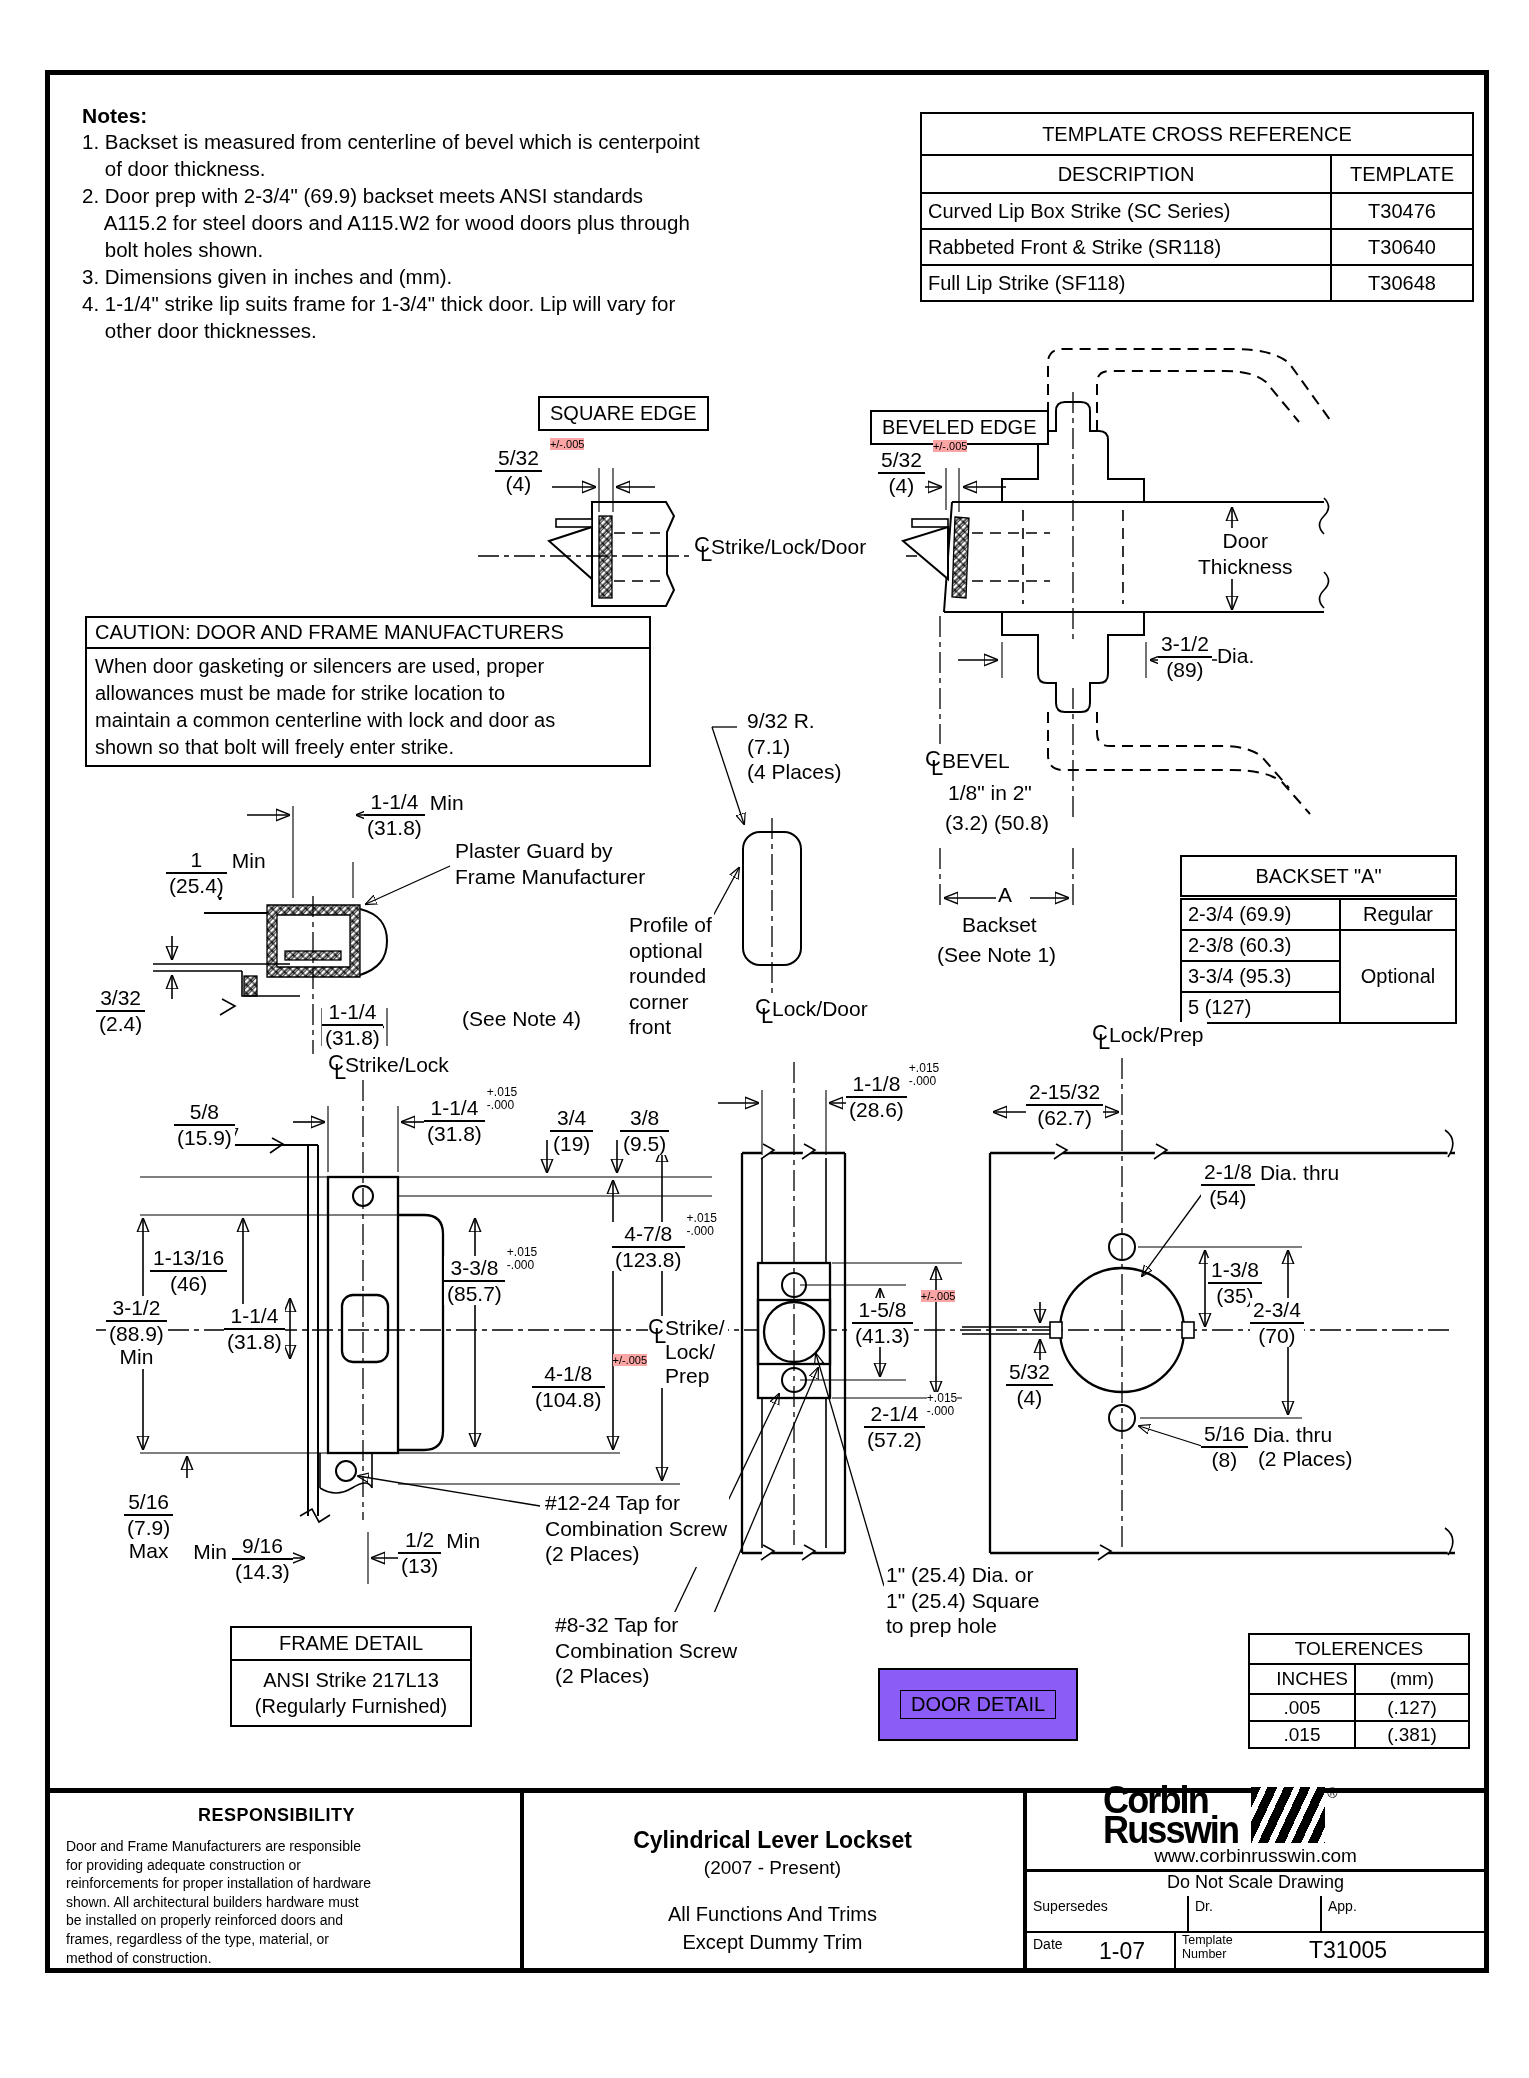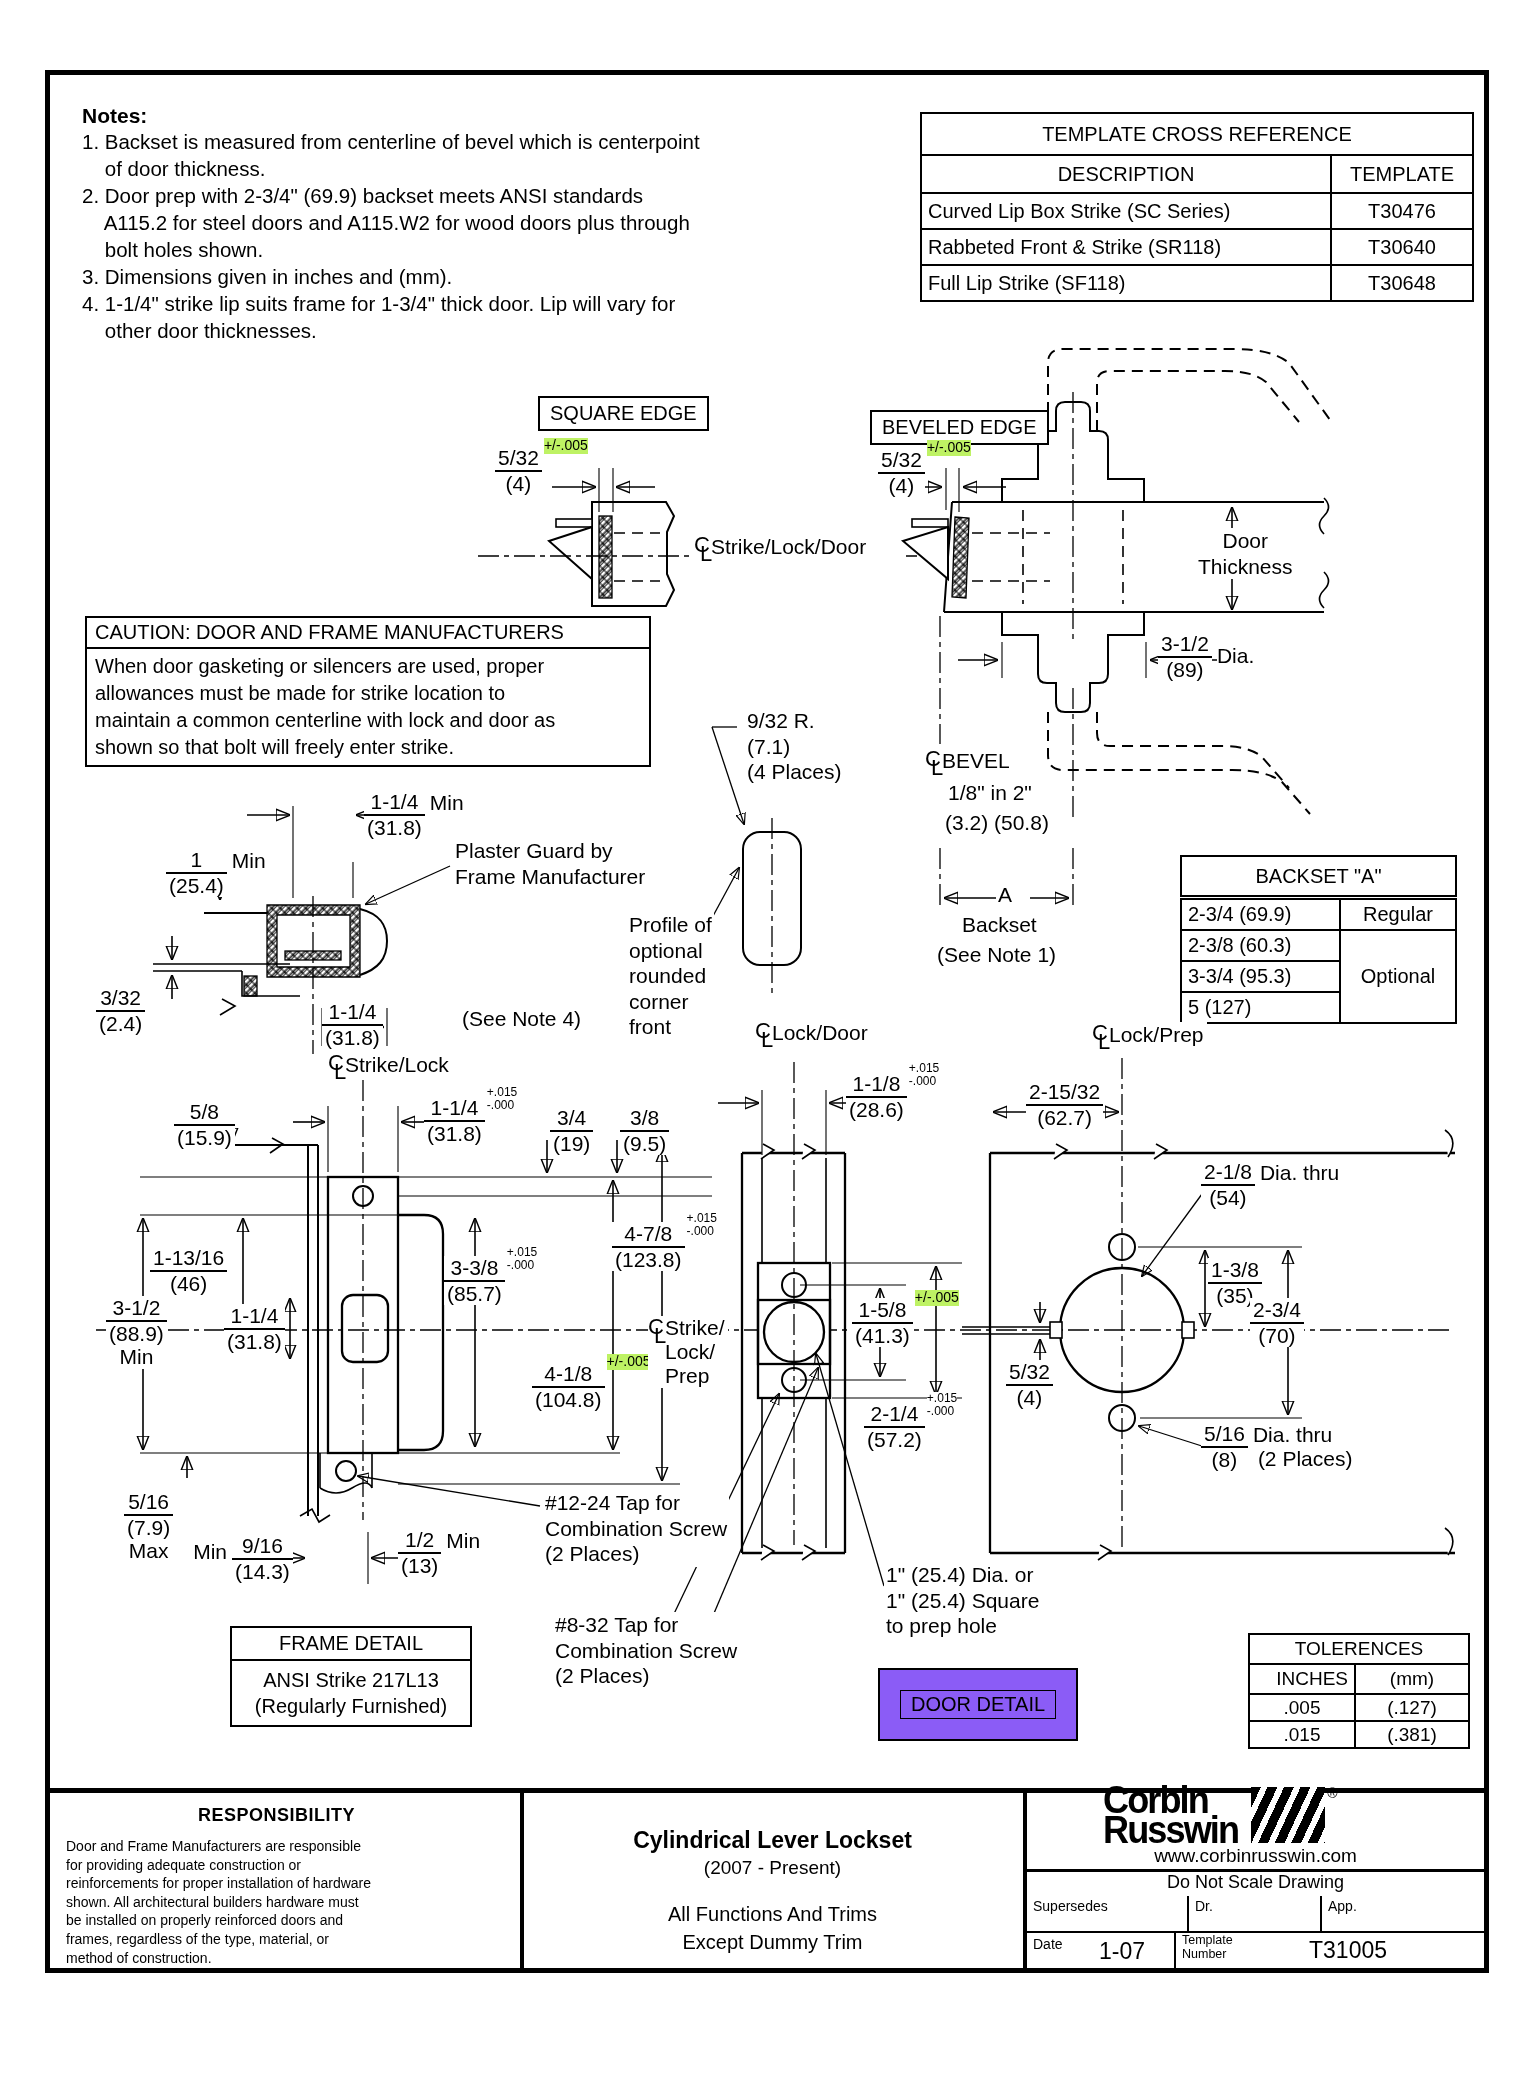--- a/index.html
+++ b/index.html
@@ -11,21 +11,21 @@
   
   .txt{position:absolute;font-size:21px;line-height:1.22;white-space:pre;background:#fff;padding:0 2px}
   
   .dim{position:absolute;text-align:center;font-size:21px;line-height:1.12;background:#fff}
   .dim .t{display:block;border-bottom:2px solid #000;padding:0 3px}
   .dim .b{display:block;padding:0 3px}
   .dim .blw{display:block;padding:0 3px}
   .dim .sfx{position:absolute;left:100%;top:1px;margin-left:5px;background:#fff;white-space:nowrap}
   .dim .pfx{position:absolute;right:100%;top:6px;margin-right:5px;background:#fff}
   .dim .note{position:absolute;left:100%;bottom:1px;margin-left:10px;background:#fff;white-space:nowrap}
-  .dim .tol{position:absolute;left:100%;top:-8px;margin-left:2px;font-size:14px;background:#bef264}
+  .dim .tol{position:absolute;left:100%;top:-8px;margin-left:8px;font-size:11px;background:#fca5a5}
   .dim .tol2{position:absolute;left:100%;top:-10px;margin-left:2px;font-size:12px;line-height:1.1;text-align:left;background:#fff}
   .dim .tol2 span{display:block}
   
   .cl-label{position:absolute;font-size:21px;white-space:nowrap;background:#fff;padding-right:3px}
   .clx{position:relative;display:inline-block;width:17px;height:28px;vertical-align:-8px}
   .clx::before{content:"C";position:absolute;left:0;top:-2px;font-size:22px}
   .clx::after{content:"L";position:absolute;left:6px;top:7px;font-size:22px}
   .cl-lines{display:inline-block;vertical-align:top}
   .cl-lines i{display:block;font-style:normal}
   
@@ -319,21 +319,21 @@
   </div>
 
   <div class="txt" style="left:745px;top:708px">9/32 R.
 (7.1)
 (4 Places)</div>
   <div class="txt" style="left:627px;top:912px">Profile of
 optional
 rounded
 corner
 front</div>
-  <div class="cl-label" style="left:755px;top:1020px">
+  <div class="cl-label" style="left:755px;top:996px">
     <span class="clx"></span><span>Lock/Door</span>
   </div>
 
   <div class="cl-label" style="left:925px;top:748px">
     <span class="clx"></span><span>BEVEL</span>
   </div>
   <div class="txt" style="left:946px;top:780px">1/8" in 2"</div>
   <div class="txt" style="left:943px;top:810px">(3.2) (50.8)</div>
   <div class="txt" style="left:996px;top:882px">A</div>
   <div class="txt" style="left:960px;top:912px">Backset</div>

